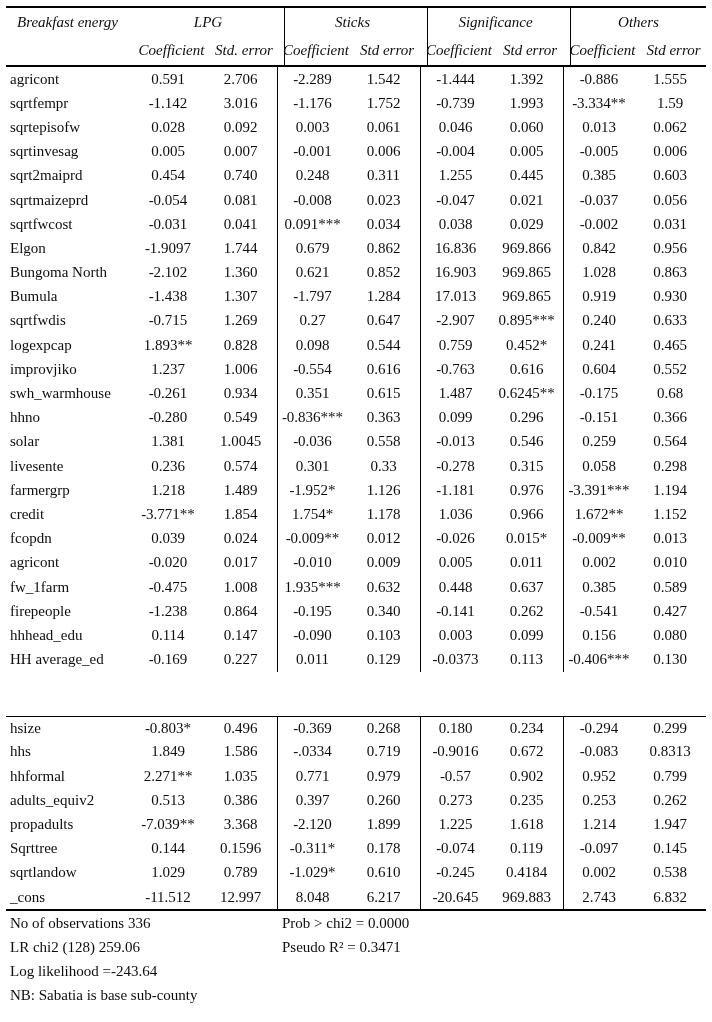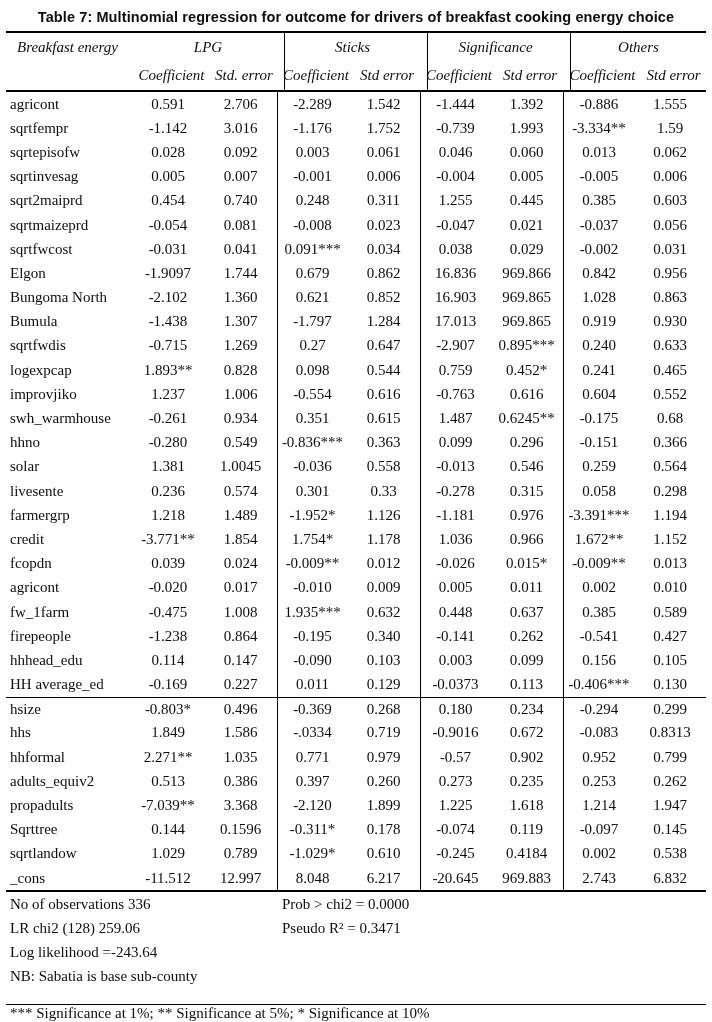--- a/index.html
+++ b/index.html
@@ -25,38 +25,37 @@
   }
   .lbl { justify-content:flex-start; padding-left:4px; }
   .ital { font-style:italic;margin-left:7px; }
   .gdiv { border-left:1.5px solid #000; }
   .span2 { grid-column:span 2; }
   .hrow1 { height:28px; }
   .hrow2 { height:29px; }
   .thead { border-bottom:2px solid #000; }
   .tbody { border-bottom:2px solid #000; }
   .drow { height:24.2px; }
-  .drow.sep { border-top:1.5px solid #000; }
+  .drow.sep { border-top:1.5px solid #000;margin-top:44px; }
   .footer-stats { border-bottom:1.2px solid #000; padding-bottom:16px; }
   .stat-line {
     display:grid; grid-template-columns:272px 1fr; height:24px;
     align-items:center; font-size:15px;
   }
   .stat-line span { padding-left:4px; white-space:nowrap; }
   .sig-row {
     height:26px; display:flex; align-items:flex-start; font-size:15px;
     border-bottom:2px solid #000; padding-left:4px;
   }
 </style>
 </head>
 <body>
 
 <div class="page">
 
-  <div class="title">Table 7: Multinomial regression for outcome for drivers of breakfast cooking energy choice</div>
 
   <div class="tbl">
 
     <div class="thead">
       <div class="grid-row hrow1">
         <span class="cell lbl ital">Breakfast energy</span>
         <span class="cell ital span2">LPG</span>
         <span class="cell ital span2 gdiv">Sticks</span>
         <span class="cell ital span2 gdiv">Significance</span>
         <span class="cell ital span2 gdiv">Others</span>
@@ -330,21 +329,21 @@
         </div>
         <div class="grid-row drow">
           <span class="cell lbl">hhhead_edu</span>
           <span class="cell num">0.114</span>
           <span class="cell num">0.147</span>
           <span class="cell num gdiv">-0.090</span>
           <span class="cell num">0.103</span>
           <span class="cell num gdiv">0.003</span>
           <span class="cell num">0.099</span>
           <span class="cell num gdiv">0.156</span>
-          <span class="cell num">0.105</span>
+          <span class="cell num">0.080</span>
         </div>
         <div class="grid-row drow">
           <span class="cell lbl">HH average_ed</span>
           <span class="cell num">-0.169</span>
           <span class="cell num">0.227</span>
           <span class="cell num gdiv">0.011</span>
           <span class="cell num">0.129</span>
           <span class="cell num gdiv">-0.0373</span>
           <span class="cell num">0.113</span>
           <span class="cell num gdiv">-0.406***</span>

